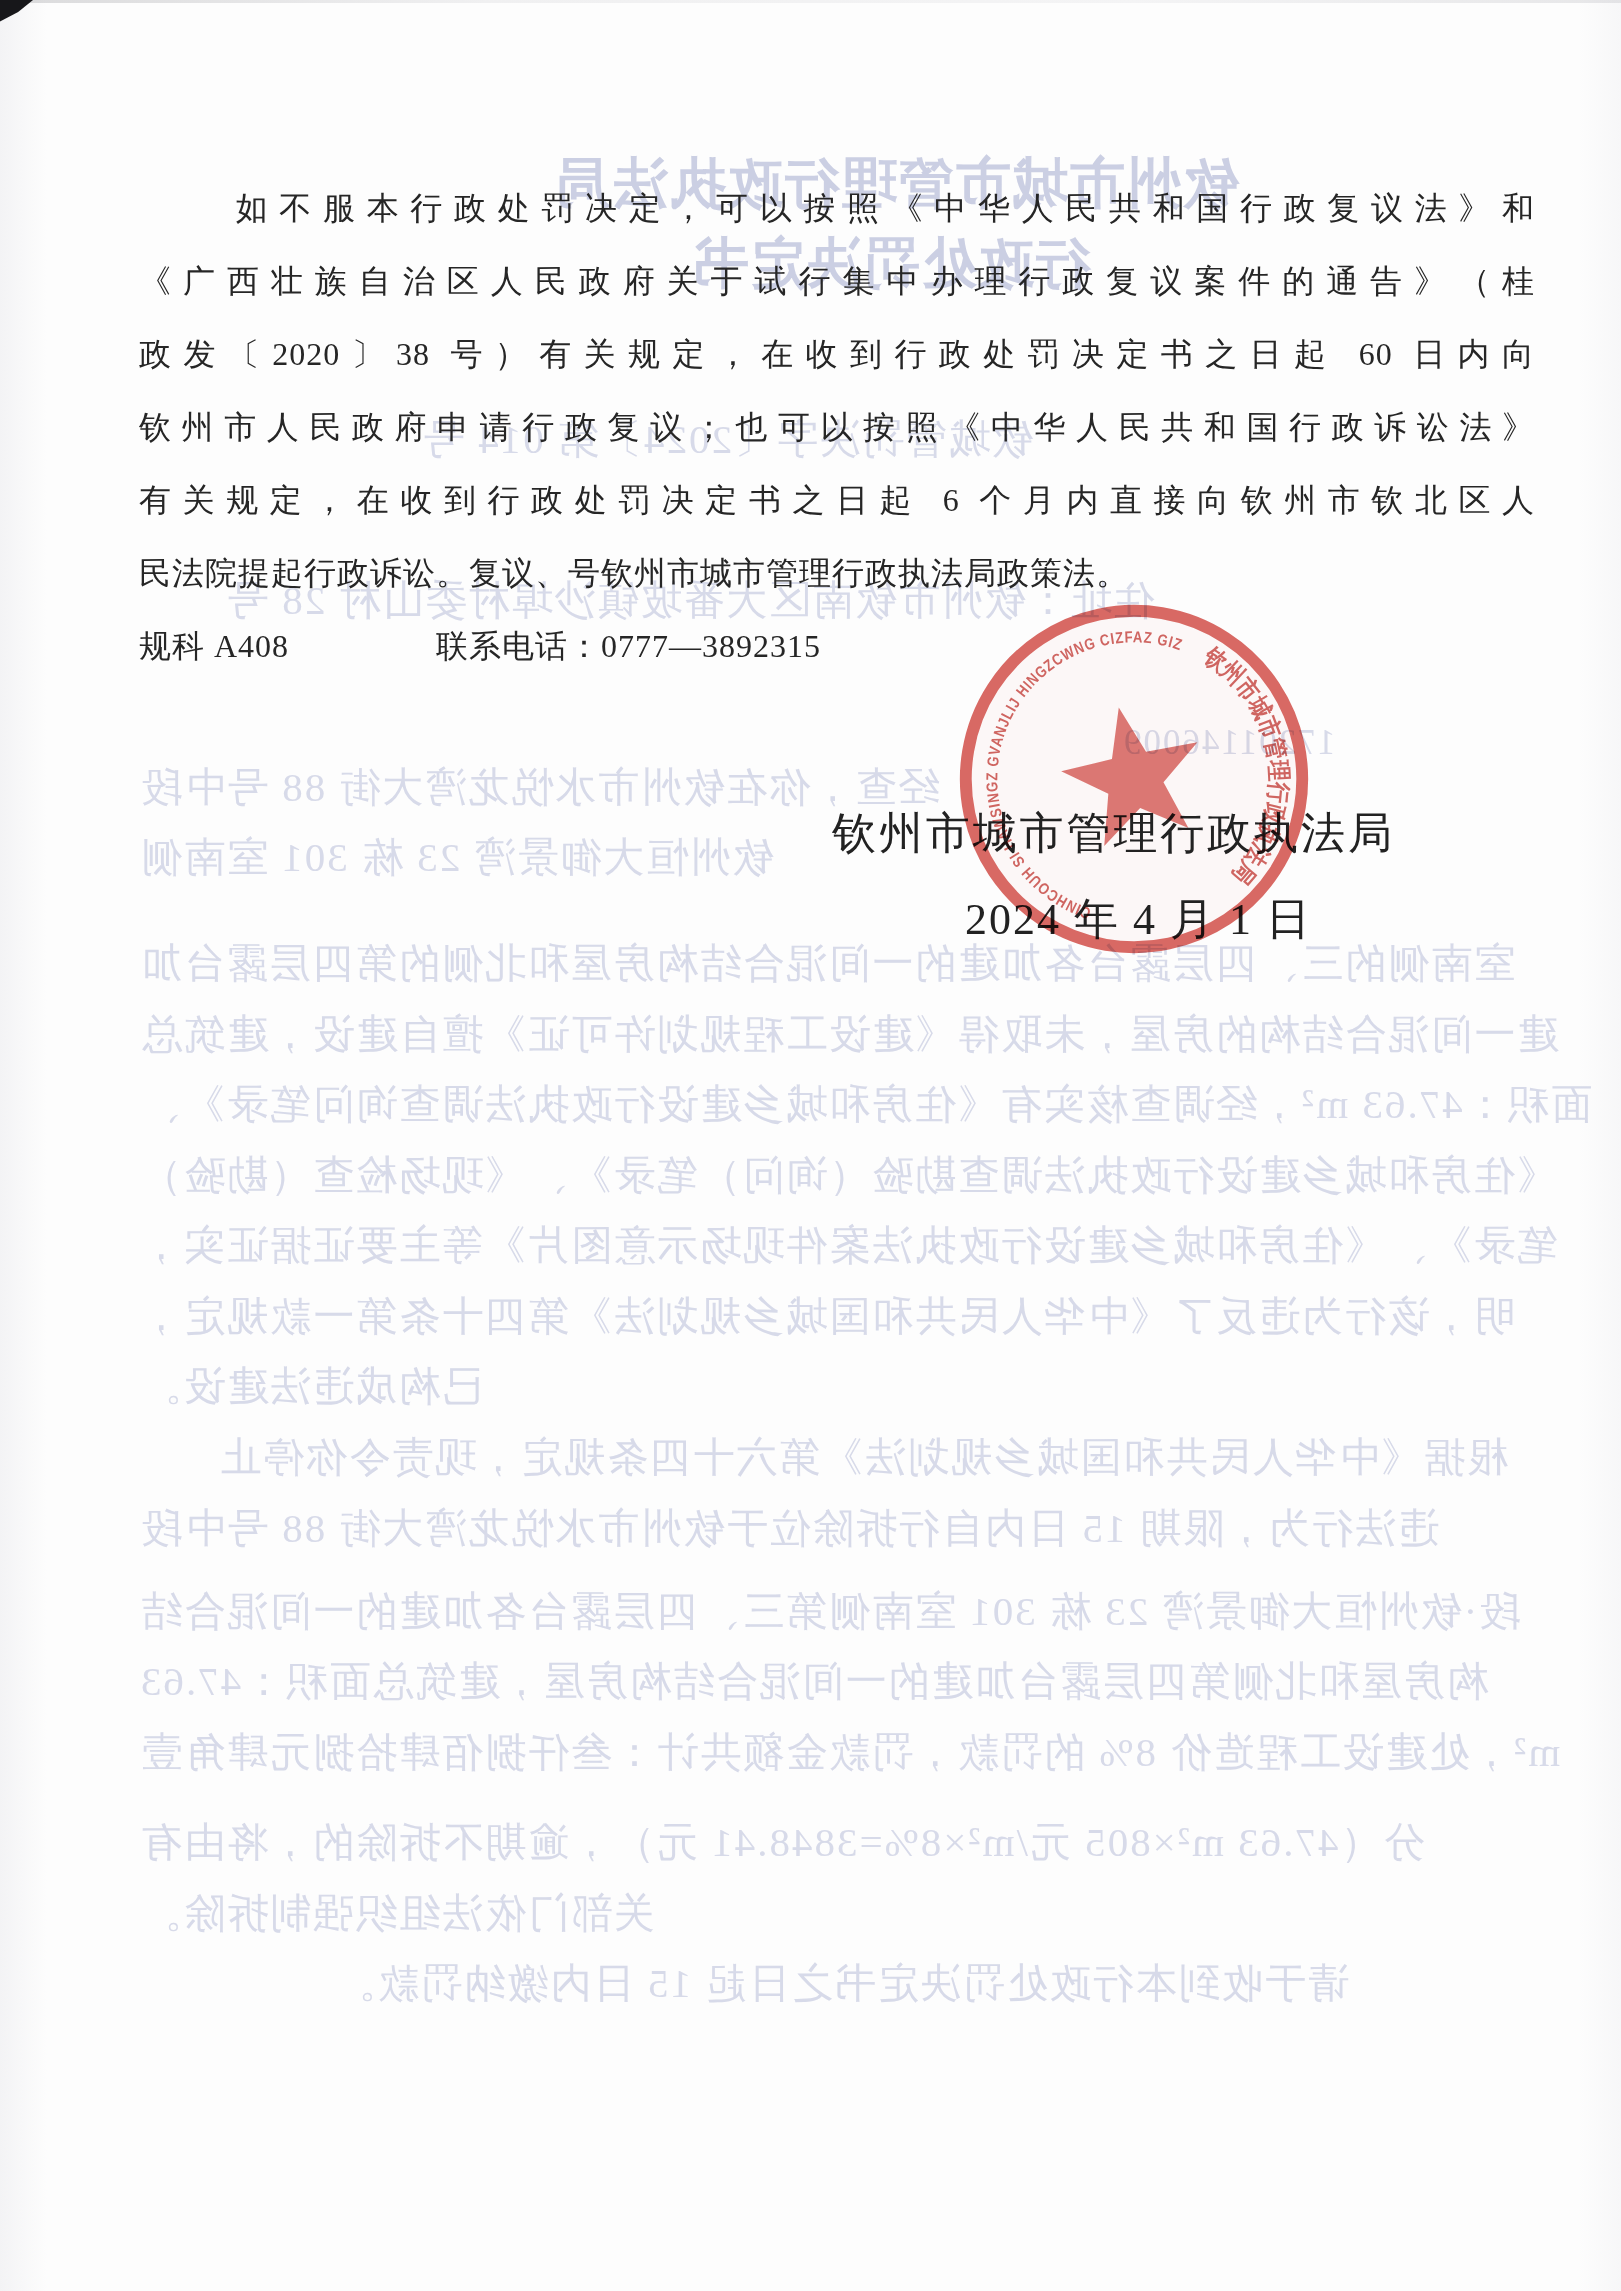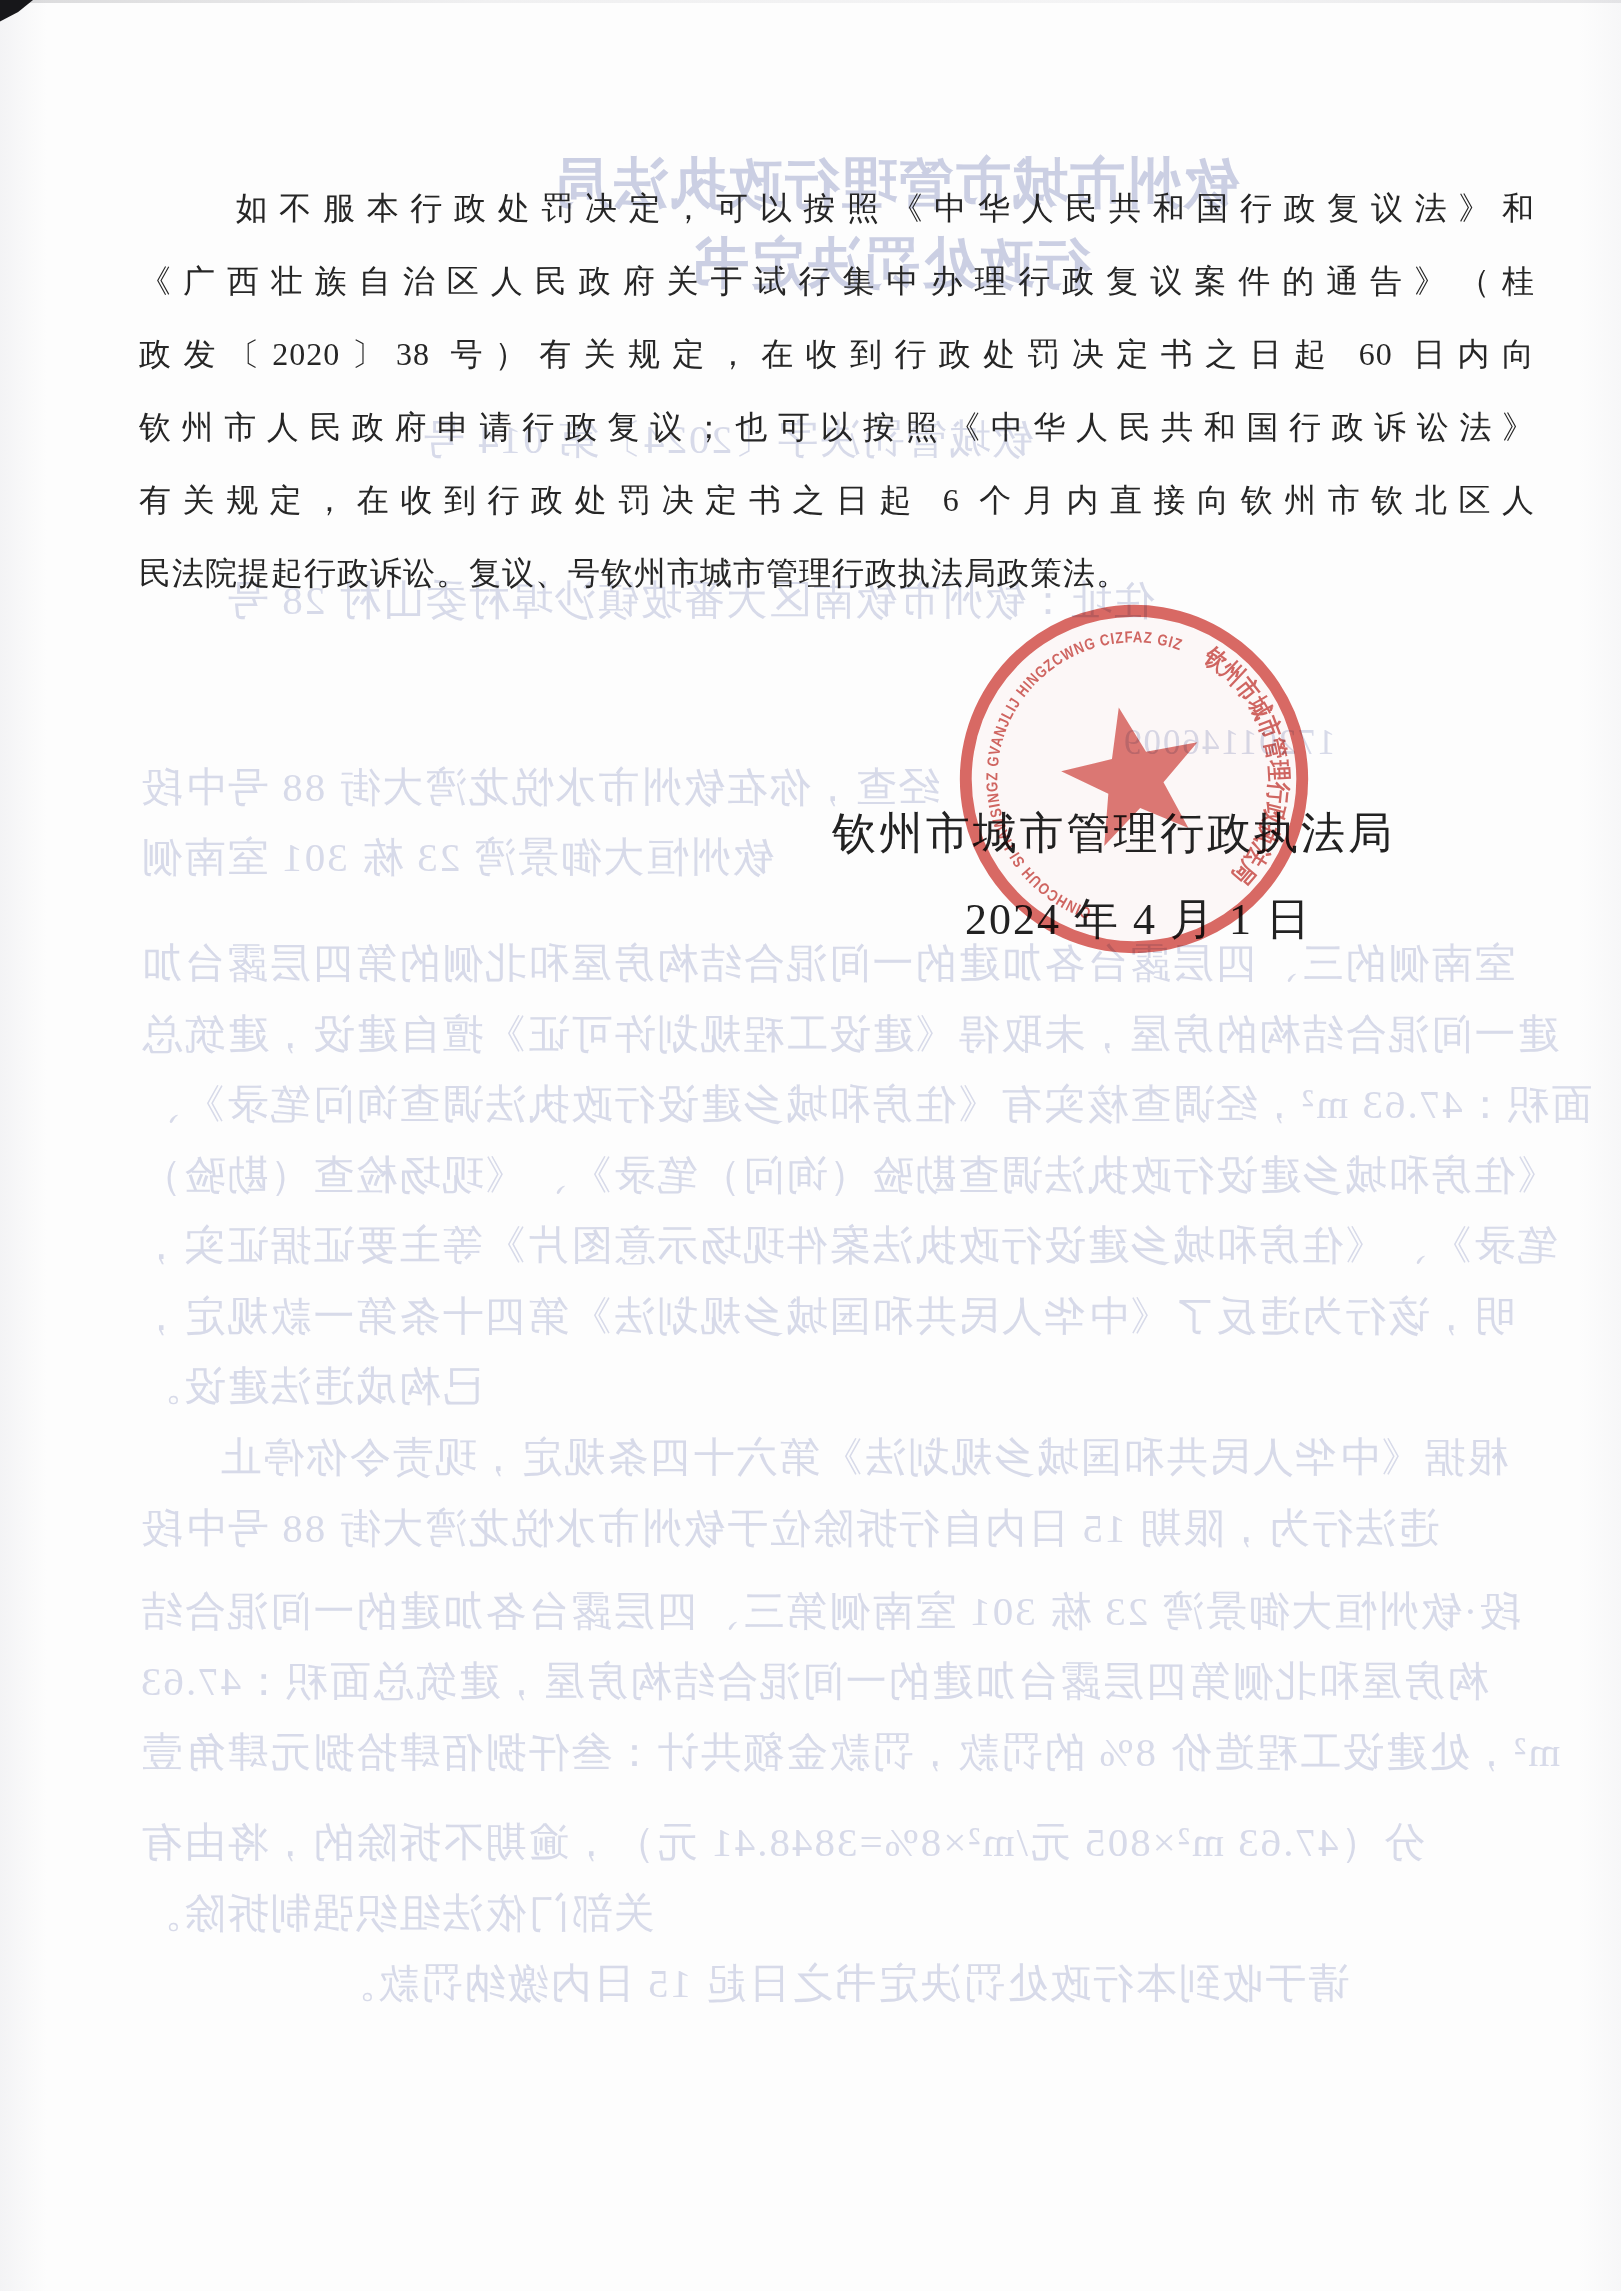--- a/index.html
+++ b/index.html
@@ -87,20 +87,21 @@
       <div class="ghost-line" style="top: 1956px; left: 333px; font-size: 41px;">请于收到本行政处罚决定书之日起 15 日内缴纳罚款。</div>
     </div>
 
   <div class="body-block">
       <div class="body-line justify"><span class="indent"></span>如不服本行政处罚决定，可以按照《中华人民共和国行政复议法》和</div>
       <div class="body-line justify">《广西壮族自治区人民政府关于试行集中办理行政复议案件的通告》（桂</div>
       <div class="body-line justify">政发〔2020〕38 号）有关规定，在收到行政处罚决定书之日起 60 日内向</div>
       <div class="body-line justify">钦州市人民政府申请行政复议；也可以按照《中华人民共和国行政诉讼法》</div>
       <div class="body-line justify">有关规定，在收到行政处罚决定书之日起 6 个月内直接向钦州市钦北区人</div>
       <div class="body-line">民法院提起行政诉讼。复议、号钦州市城市管理行政执法局政策法。</div>
+      <div class="body-line"><span>规科 A408</span><span class="gap"></span><span>联系电话：0777—3892315</span></div>
     </div>
 
   <div class="signature">钦州市城市管理行政执法局</div>
   <div class="date">2024 年 4 月 1 日</div>
 
   <div class="seal">
     <svg width="376" height="376" viewBox="0 0 380 380">
       <circle cx="190" cy="190" r="170" fill="rgba(232,125,118,0.05)" stroke="#d4504a" stroke-width="12"></circle>
       <defs>
         <path id="arcZhuang" d="M 121,309.5 A 138 138 0 1 1 269.2,77" fill="none"></path>

